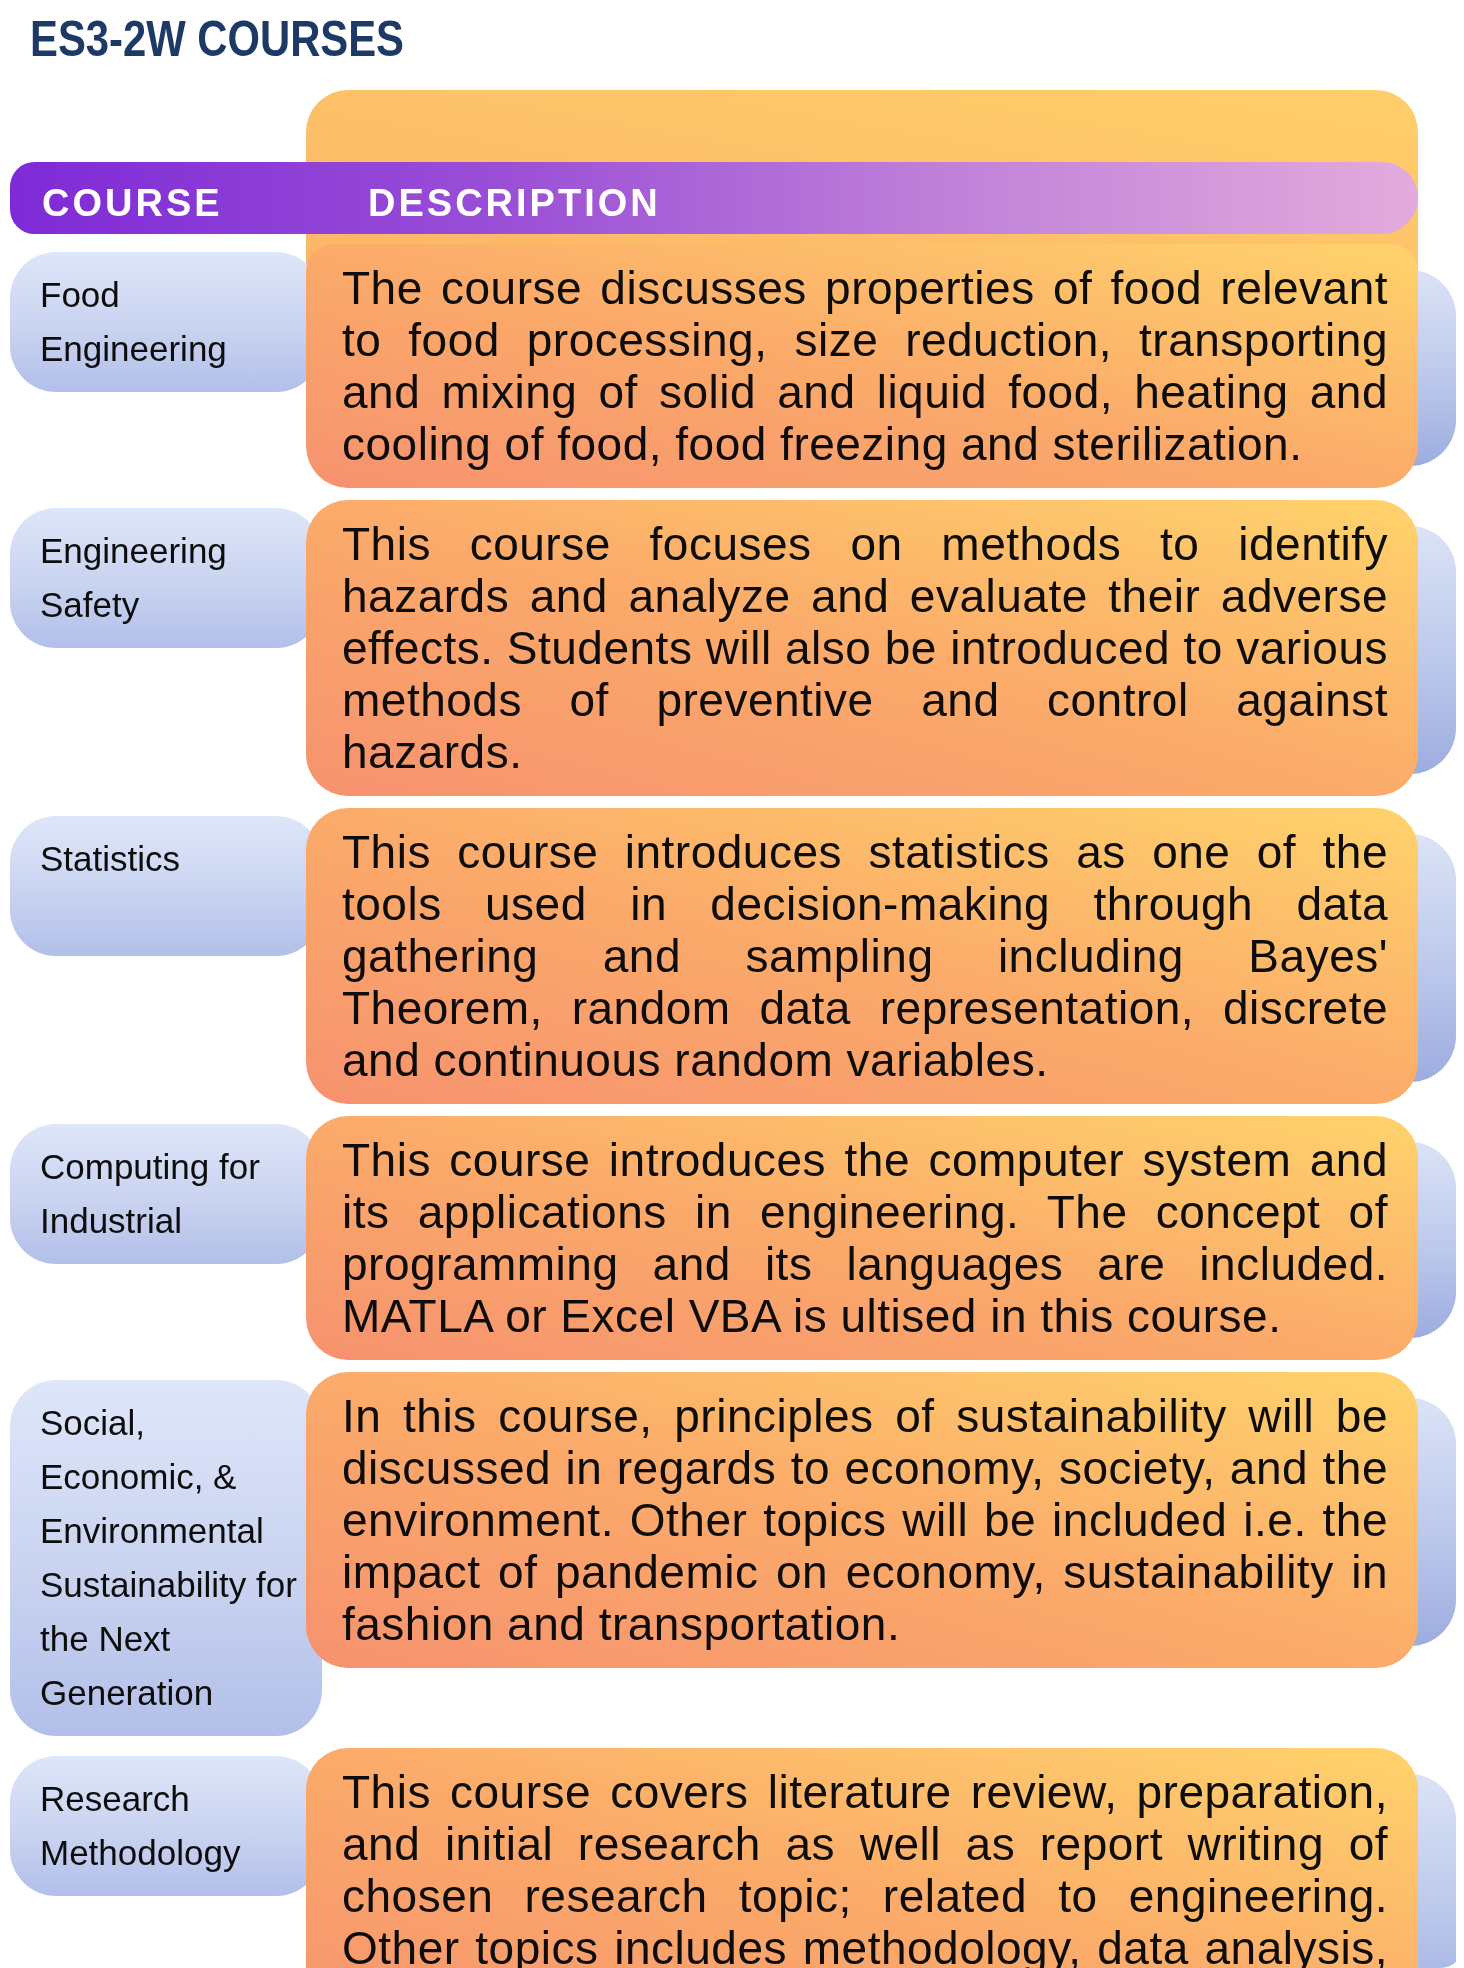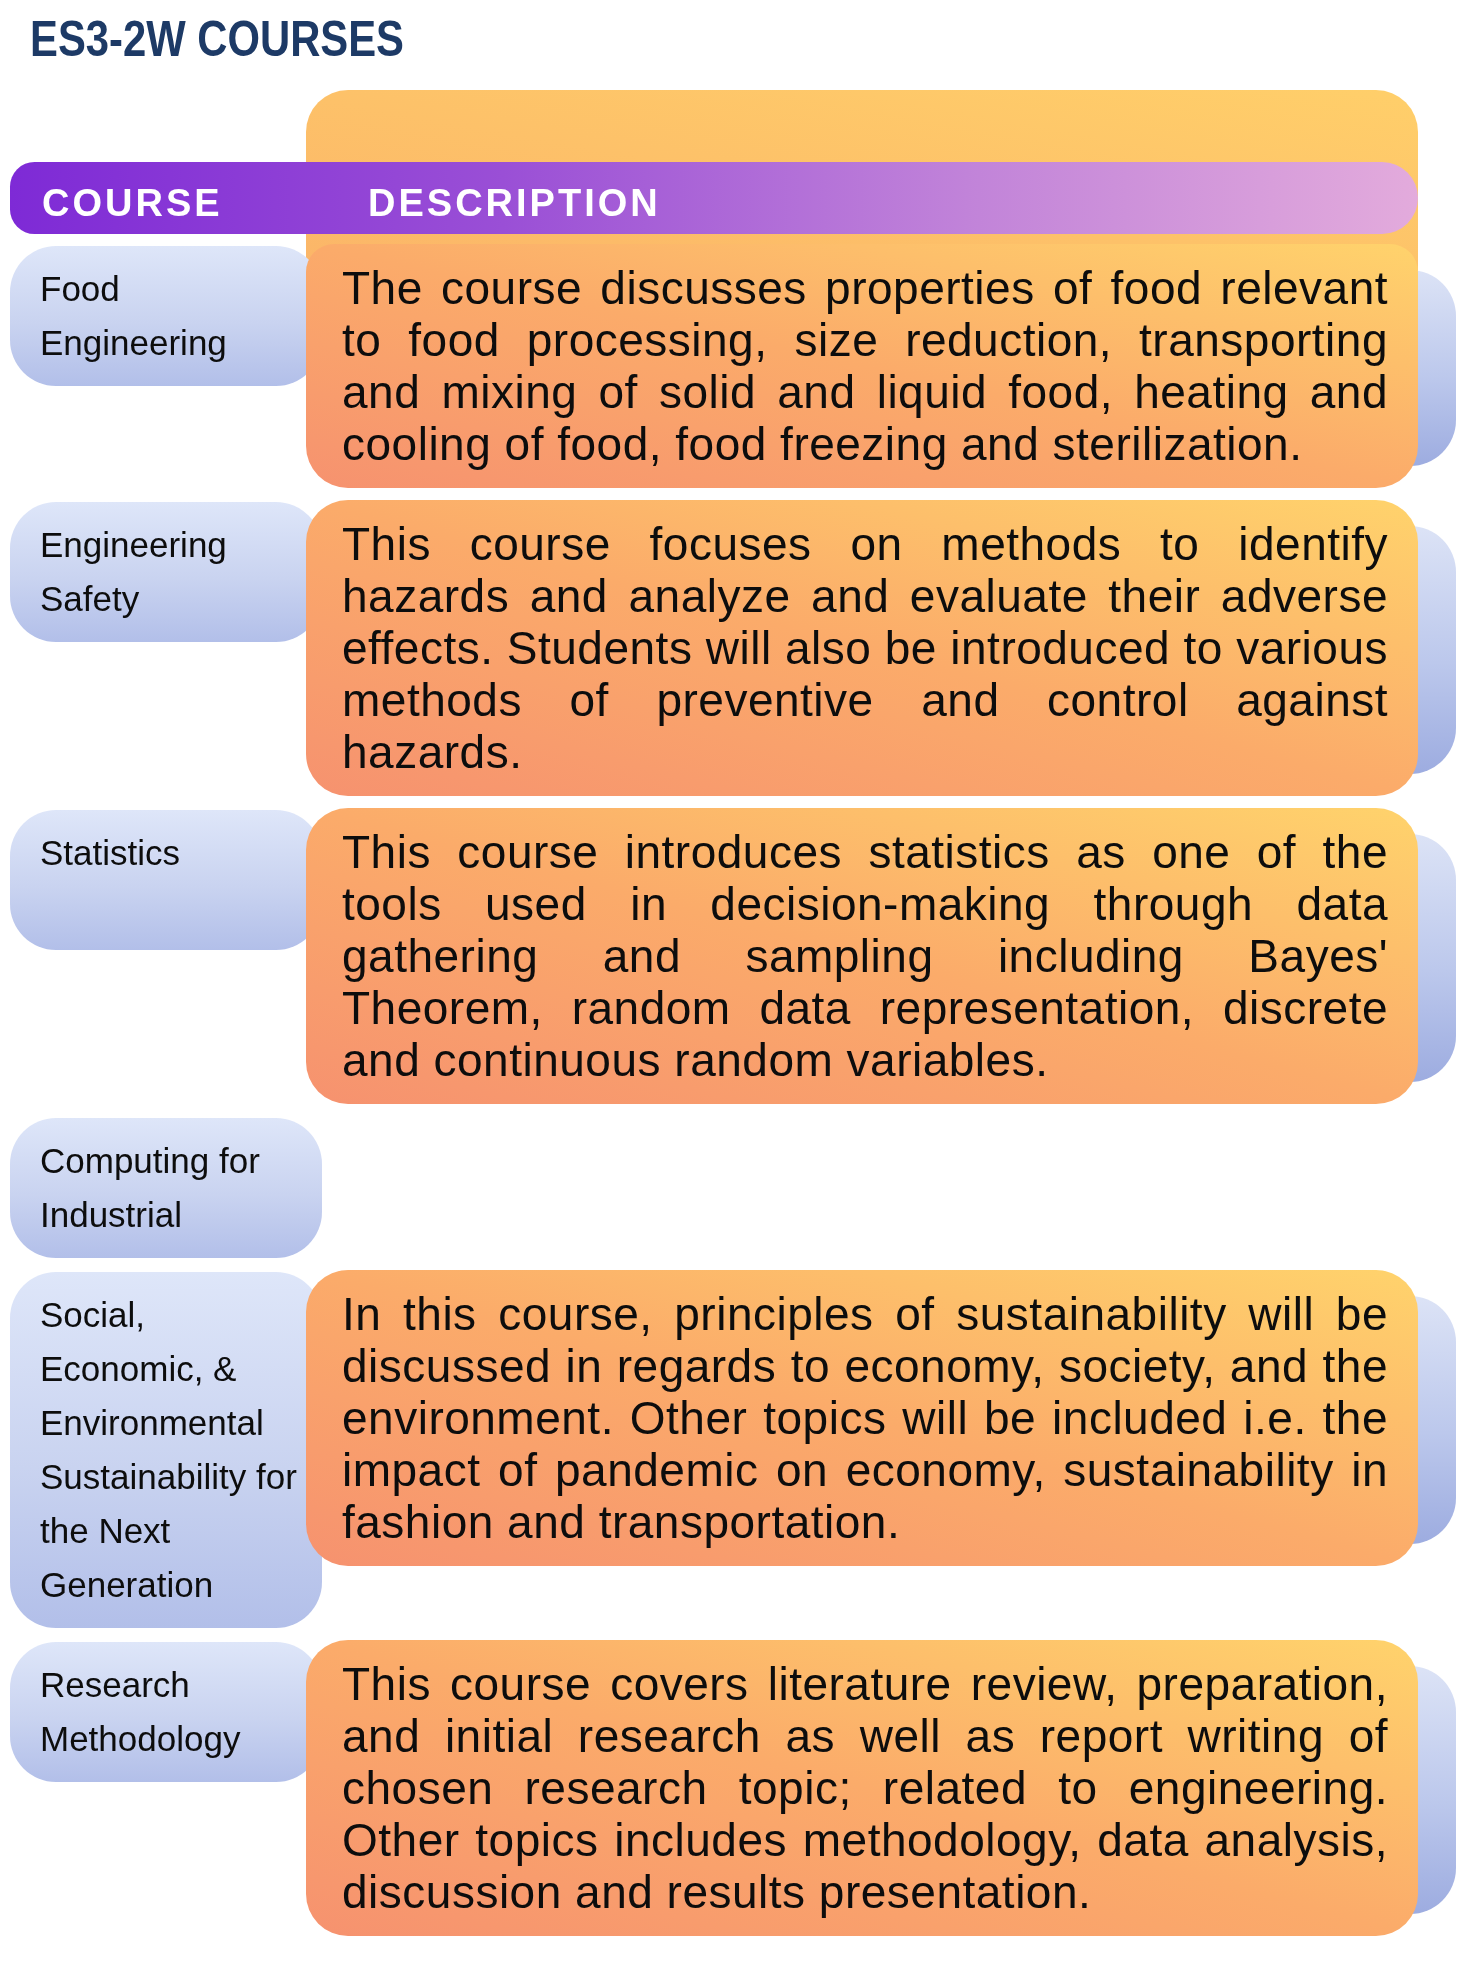--- a/index.html
+++ b/index.html
@@ -74,21 +74,21 @@
   .course-cell {
     flex: 0 0 312px;
     box-sizing: border-box;
     min-height: 140px;
     padding: 16px 20px 16px 30px;
     border-radius: 46px;
     background: linear-gradient(180deg, #dee6f9 0%, #c9d3f0 55%, #b2bfe9 100%);
     font-size: 35px;
     line-height: 54px;
     color: #0d0d0d;
-    margin-top: 2px;
+    margin-top: 8px;
   }
   .desc-wrap {
     flex: 1;
     position: relative;
     margin-left: -16px;
     min-width: 0;
   }
   .backing {
     position: absolute;
     right: 0;
@@ -160,20 +160,26 @@
       <div class="desc-wrap">
         <div class="backing"></div>
         <div class="desc-cell">
           <p>This course introduces statistics as one of the tools used in decision-making through data gathering and sampling including Bayes' Theorem, random data representation, discrete and continuous random variables.</p>
         </div>
       </div>
     </div>
 
     <div class="row">
       <div class="course-cell">Computing for Industrial</div>
+      <div class="desc-wrap">
+        <div class="backing"></div>
+        <div class="desc-cell">
+          <p>This course introduces the computer system and its applications in engineering. The concept of programming and its languages are included.  MATLA or Excel VBA is ultised in this course.</p>
+        </div>
+      </div>
     </div>
 
     <div class="row">
       <div class="course-cell">Social, Economic, &amp; Environmental Sustainability for the Next Generation</div>
       <div class="desc-wrap">
         <div class="backing"></div>
         <div class="desc-cell">
           <p>In this course, principles of sustainability will be discussed in regards to economy, society, and the environment. Other topics will be included i.e. the impact of pandemic on economy, sustainability in fashion and transportation.</p>
         </div>
       </div>

